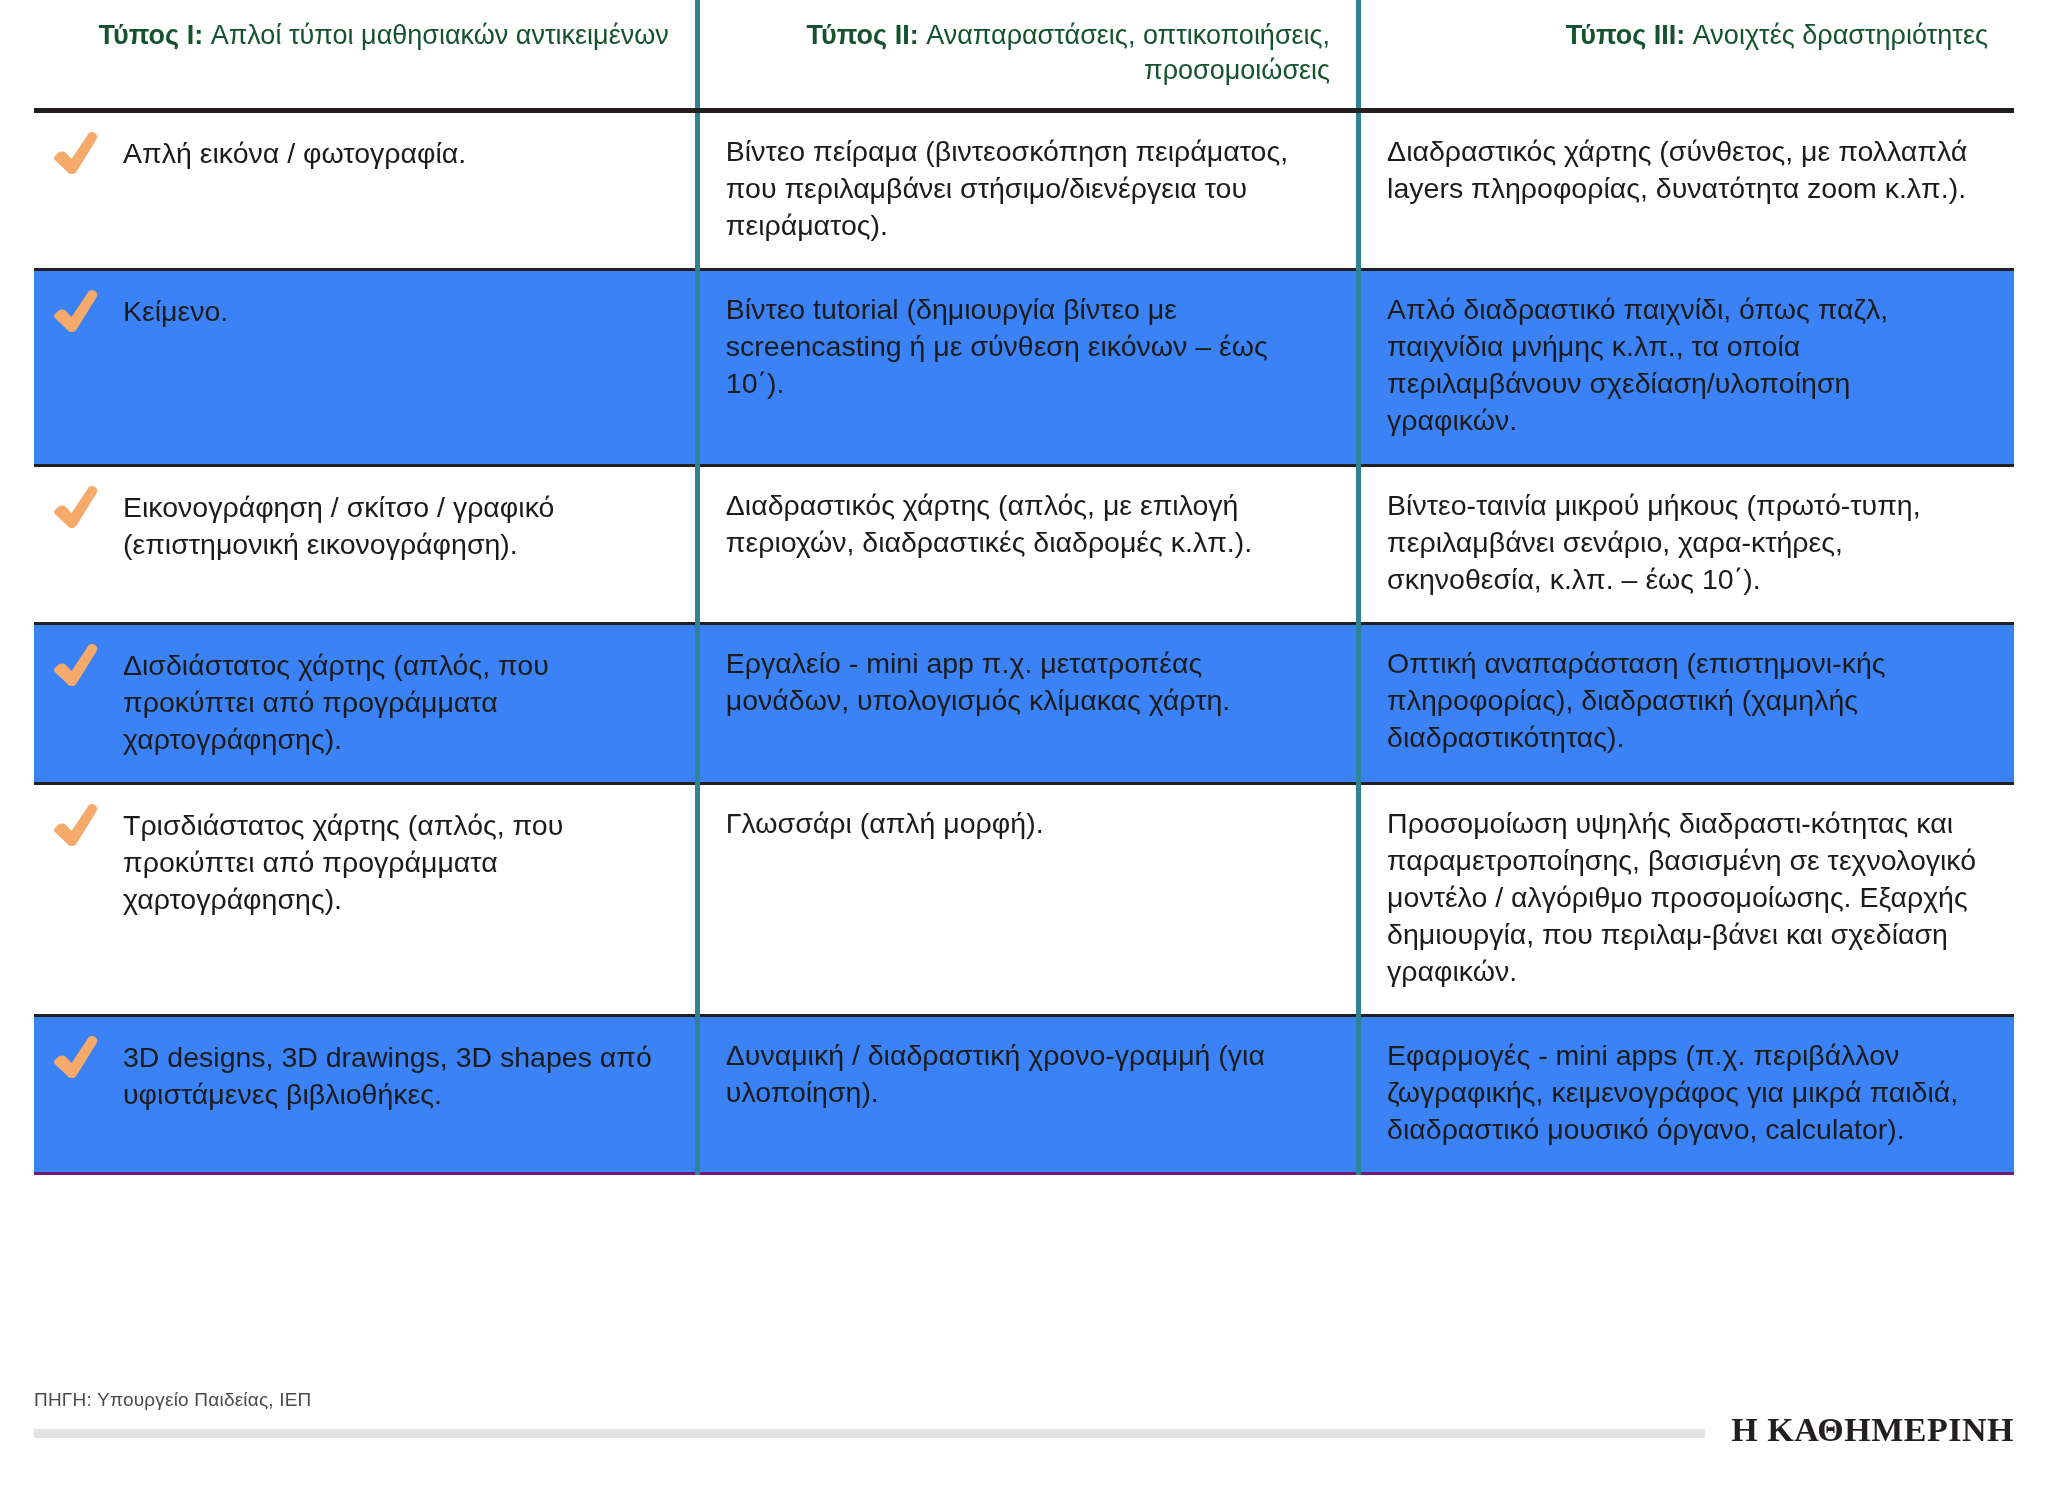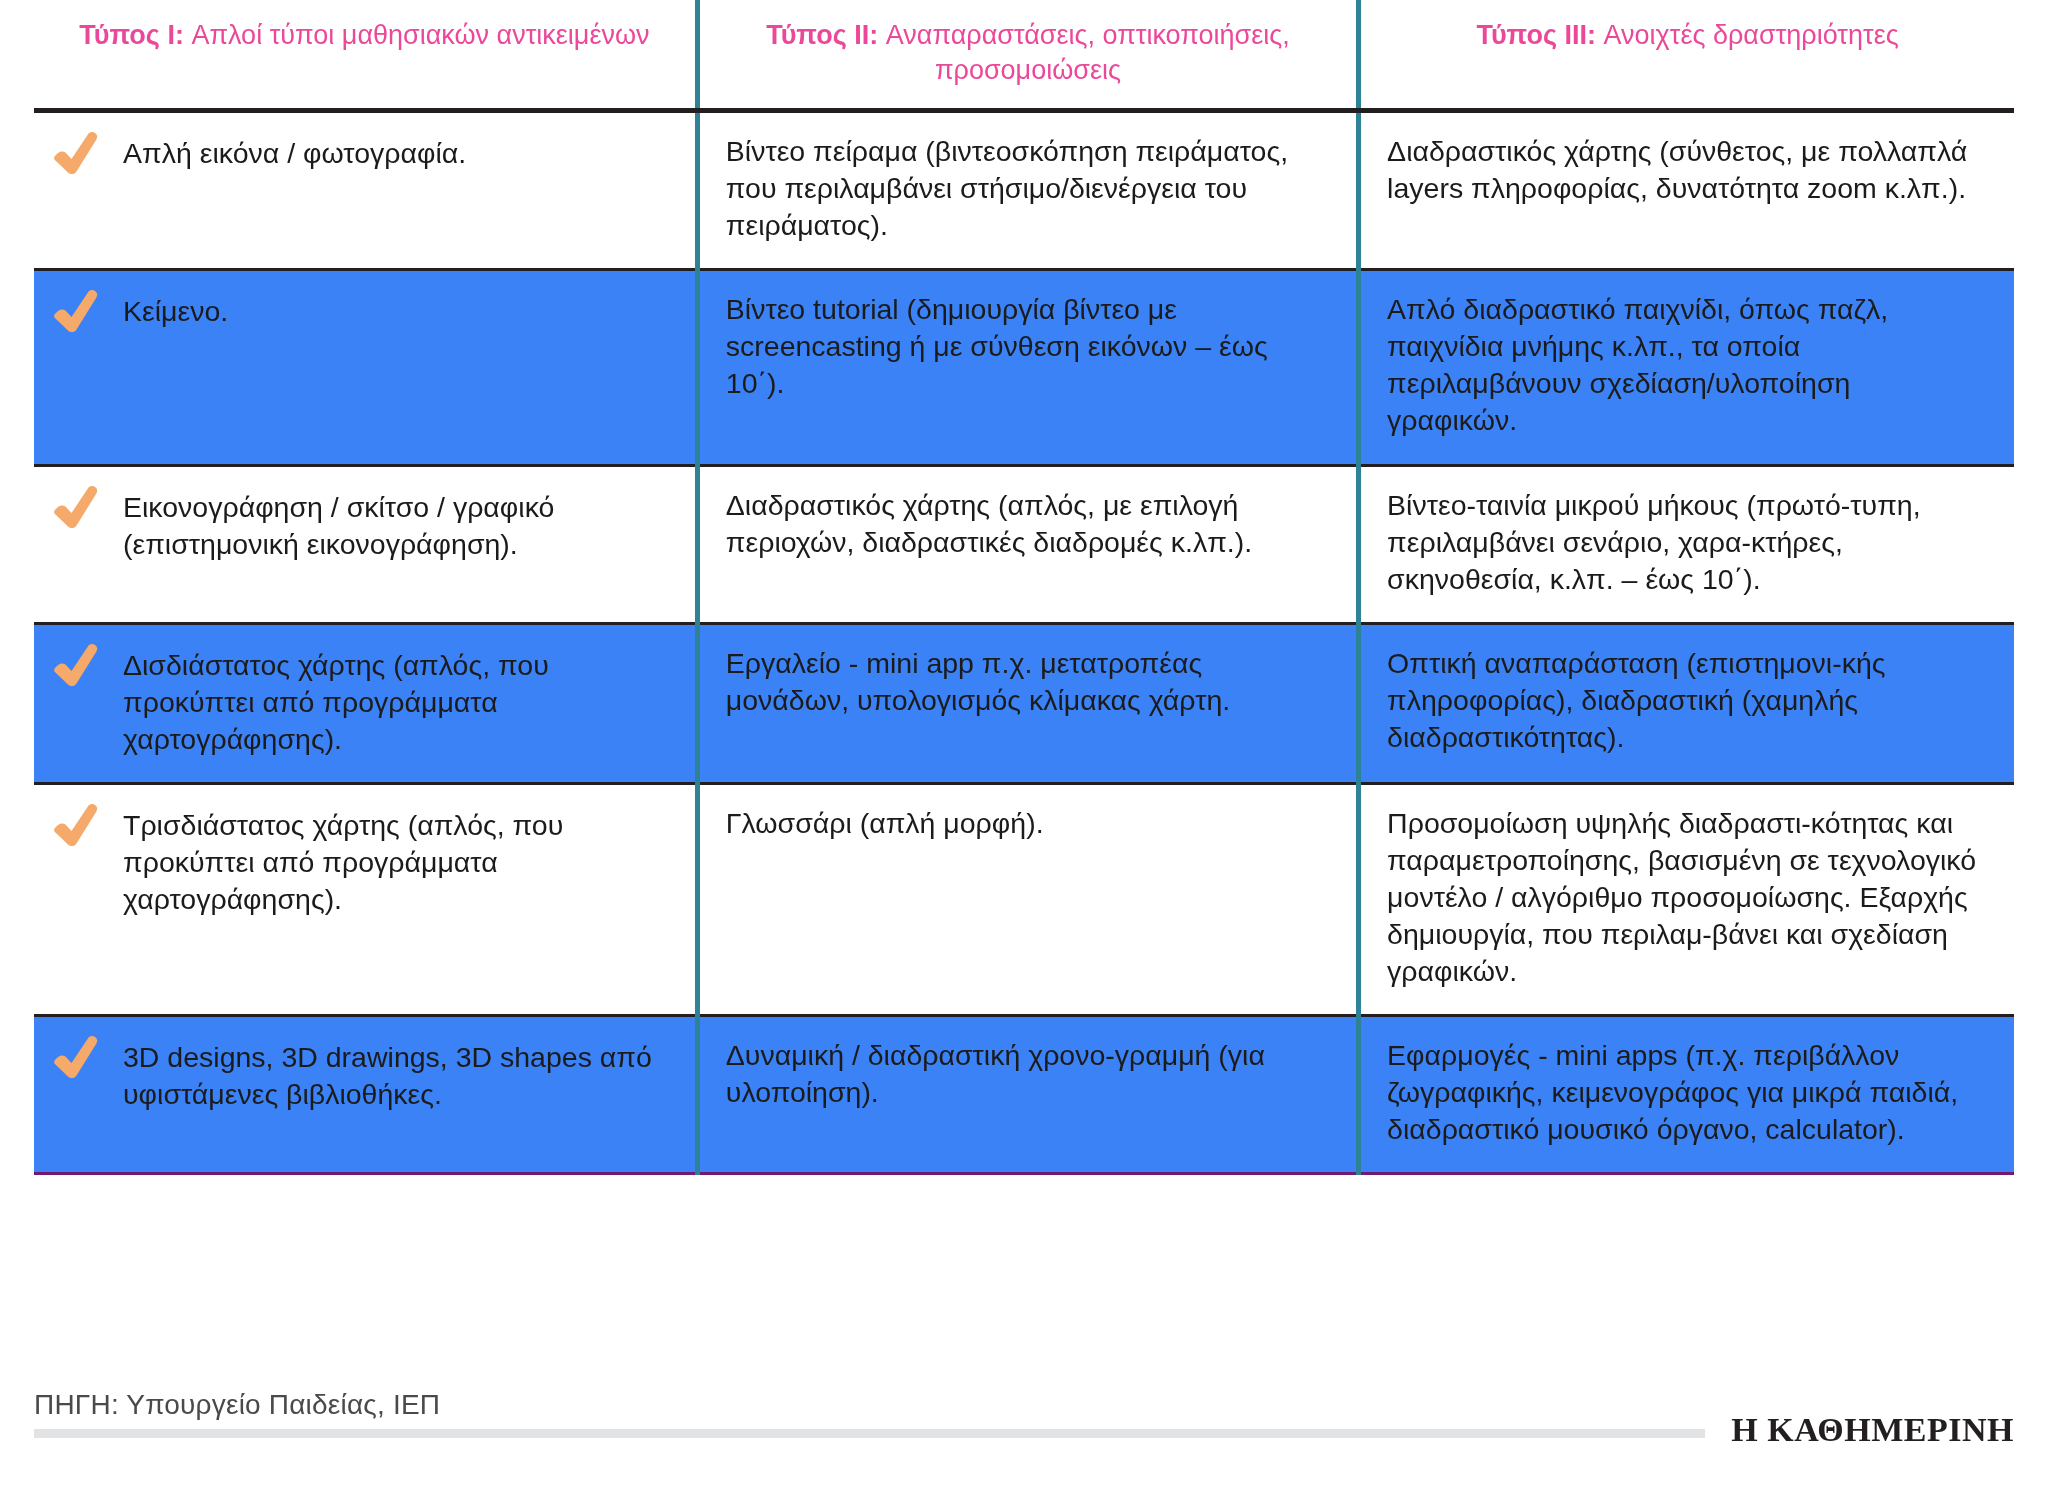--- a/index.html
+++ b/index.html
@@ -42,25 +42,25 @@
   .table {
     width: 100%;
     border-collapse: collapse;
     table-layout: fixed;
   }
   .table col.c1 { width: 33.5%; }
   .table col.c2 { width: 33.4%; }
   .table col.c3 { width: 33.1%; }
 
   thead th {
-    text-align: center;
+    text-align: right;
     vertical-align: top;
     font-size: 27px;
     font-weight: 400;
-    color: #ec4899;
+    color: #14532d;
     line-height: 1.30;
     padding: 18px 26px 20px 26px;
     border-bottom: 5px solid #231f20;
   }
   thead th .lbl { font-weight: 700; }
   thead th.col2, thead th.col3 { border-left: 5px solid #2e8295; }
 
   tbody td {
     vertical-align: top;
     font-size: 28.5px;
@@ -93,21 +93,21 @@
     position: absolute;
     left: 34px;
     right: 34px;
     bottom: 18px;
     height: 78px;
   }
   .source {
     position: absolute;
     left: 0;
     top: 0;
-    font-size: 28px;
+    font-size: 19px;
     color: #4a4a4a;
     letter-spacing: 0.2px;
   }
   .footrule {
     position: absolute;
     left: 0;
     right: 0;
     top: 40px;
     height: 9px;
     background: #e2e3e4;

